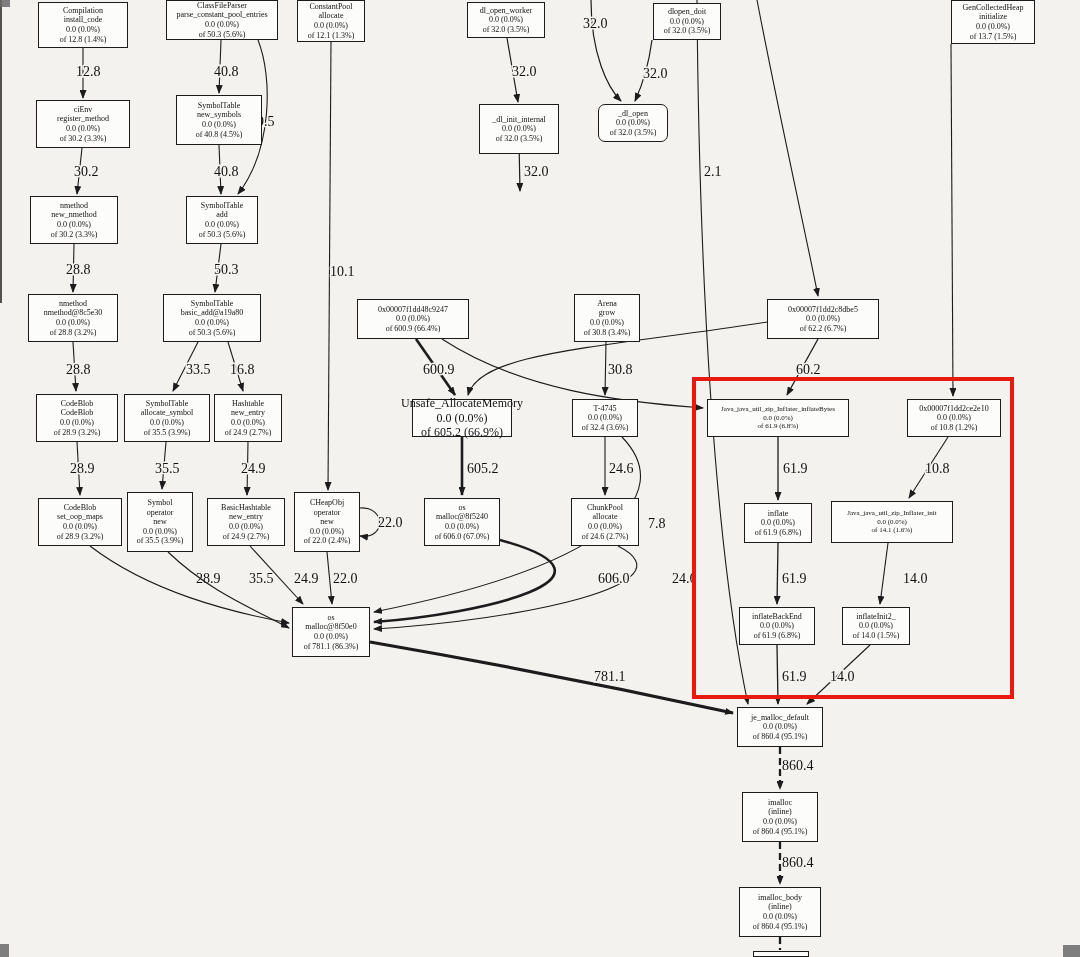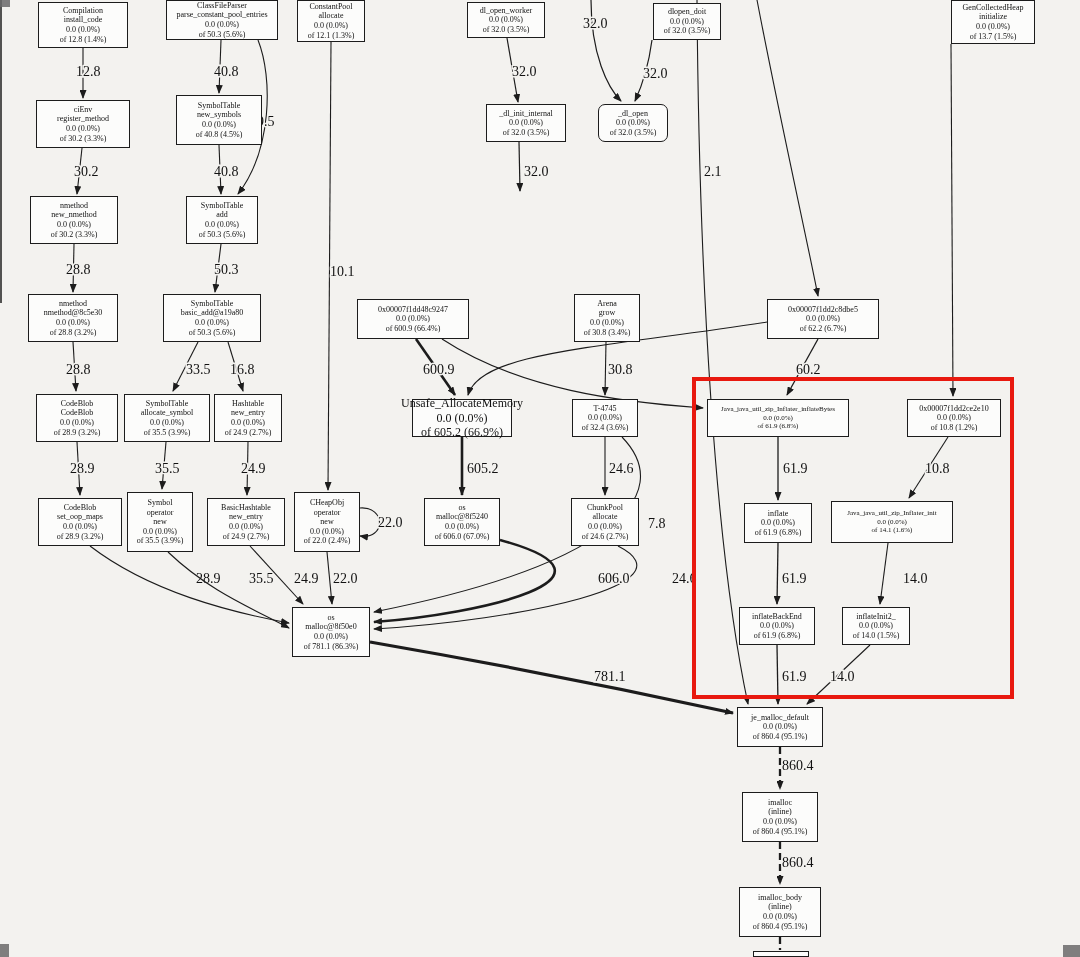--- a/index.html
+++ b/index.html
@@ -156,21 +156,21 @@
       <div class="ln ln1">register_method</div>
       <div class="ln ln2">0.0 (0.0%)</div>
       <div class="ln ln3">of 30.2 (3.3%)</div>
     </div>
     <div class="node" style="left: 176px; top: 95px; width: 86px; height: 50px; background: rgb(252, 252, 251); border-color: rgb(28, 28, 28);">
       <div class="ln ln0">SymbolTable</div>
       <div class="ln ln1">new_symbols</div>
       <div class="ln ln2">0.0 (0.0%)</div>
       <div class="ln ln3">of 40.8 (4.5%)</div>
     </div>
-    <div class="node" style="left: 479px; top: 104px; width: 80px; height: 38px; background: rgb(252, 252, 251); border-color: rgb(28, 28, 28); margin-left: 7px;">
+    <div class="node" style="left: 479px; top: 104px; width: 80px; height: 50px; background: rgb(252, 252, 251); border-color: rgb(28, 28, 28);">
       <div class="ln ln0">_dl_init_internal</div>
       <div class="ln ln1">0.0 (0.0%)</div>
       <div class="ln ln2">of 32.0 (3.5%)</div>
     </div>
     <div class="node" style="left: 598px; top: 104px; width: 70px; height: 38px; background: rgb(252, 252, 251); border-color: rgb(28, 28, 28); border-radius: 7px;">
       <div class="ln ln0">_dl_open</div>
       <div class="ln ln1">0.0 (0.0%)</div>
       <div class="ln ln2">of 32.0 (3.5%)</div>
     </div>
     <div class="node" style="left: 30px; top: 196px; width: 88px; height: 48px; background: rgb(252, 252, 251); border-color: rgb(28, 28, 28);">

